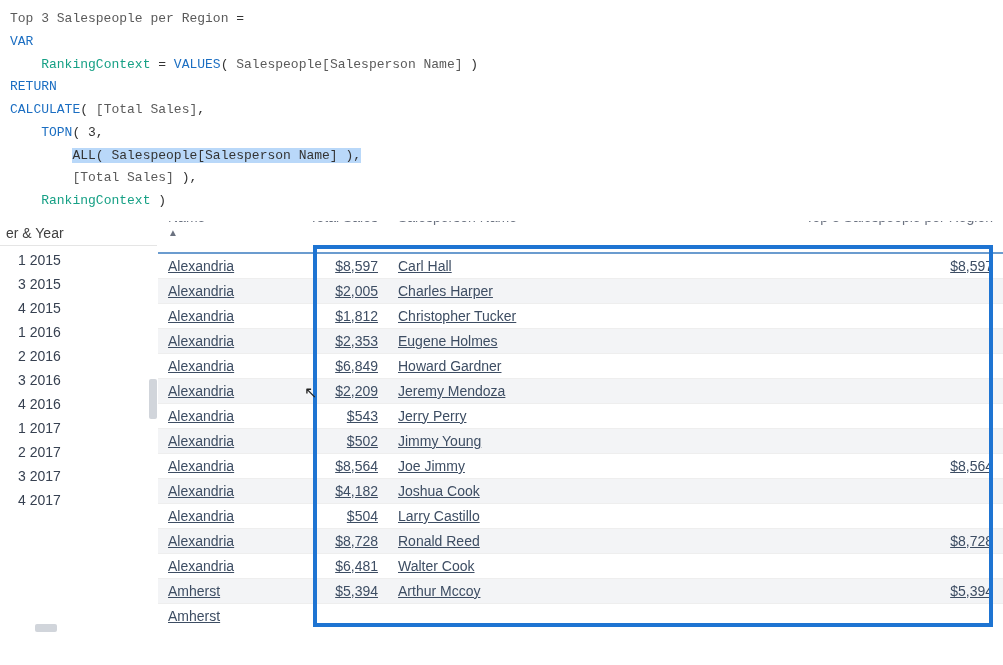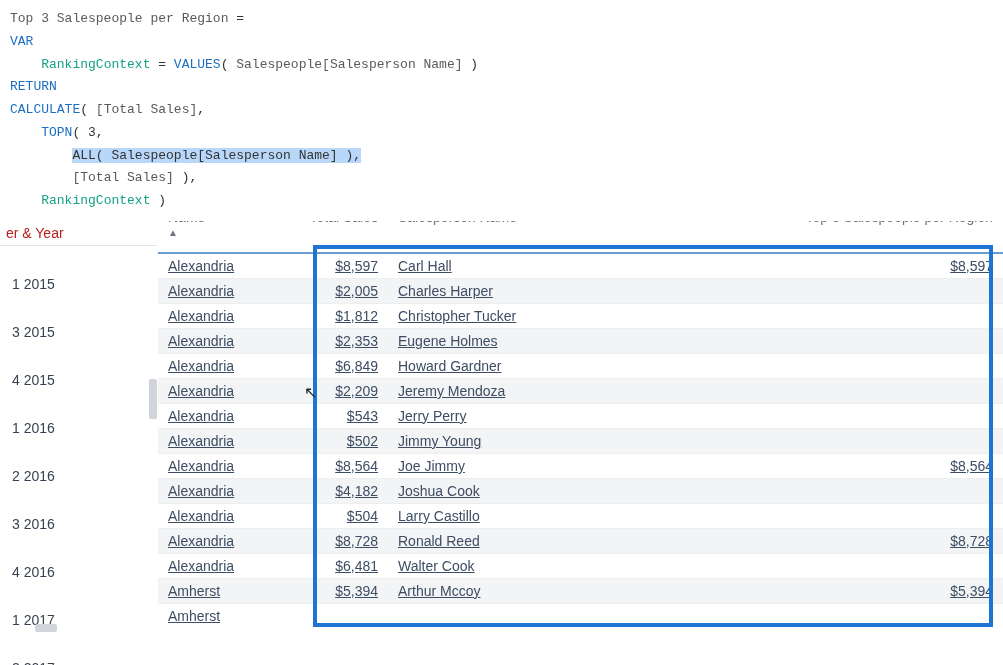--- a/index.html
+++ b/index.html
@@ -31,30 +31,29 @@
     display: flex;
     height: calc(100% - 246px);
   }
   .slicer {
     width: 158px;
     position: relative;
     border-right: 1px solid #fff;
   }
   .slicer-header {
     padding: 4px 6px;
-    color: #b91c1c;
+    color: #404040;
     font-size: 14px;
     border-bottom: 1px solid #e5e5e5;
   }
   .slicer-list { padding-top: 2px; }
   .slicer-item {
-    padding: 4px 12px;
+    padding: 4px 18px;
     color: #374151;
     font-size: 14px;
-    margin-top: 24px;
   }
   .table-wrap {
     flex: 1;
     position: relative;
     overflow: hidden;
   }
   table {
     border-collapse: collapse;
     width: 100%;
     font-size: 14px;
@@ -144,20 +143,21 @@
       <div class="slicer-item">1 2015</div>
       <div class="slicer-item">3 2015</div>
       <div class="slicer-item">4 2015</div>
       <div class="slicer-item">1 2016</div>
       <div class="slicer-item">2 2016</div>
       <div class="slicer-item">3 2016</div>
       <div class="slicer-item">4 2016</div>
       <div class="slicer-item">1 2017</div>
       <div class="slicer-item">2 2017</div>
       <div class="slicer-item">3 2017</div>
+      <div class="slicer-item">4 2017</div>
     </div>
     <div class="scroll-stub"></div>
     <div class="scroll-stub-bottom"></div>
   </div>
 
   <div class="table-wrap">
     <table>
       <thead>
         <tr>
           <th style="width:90px">

